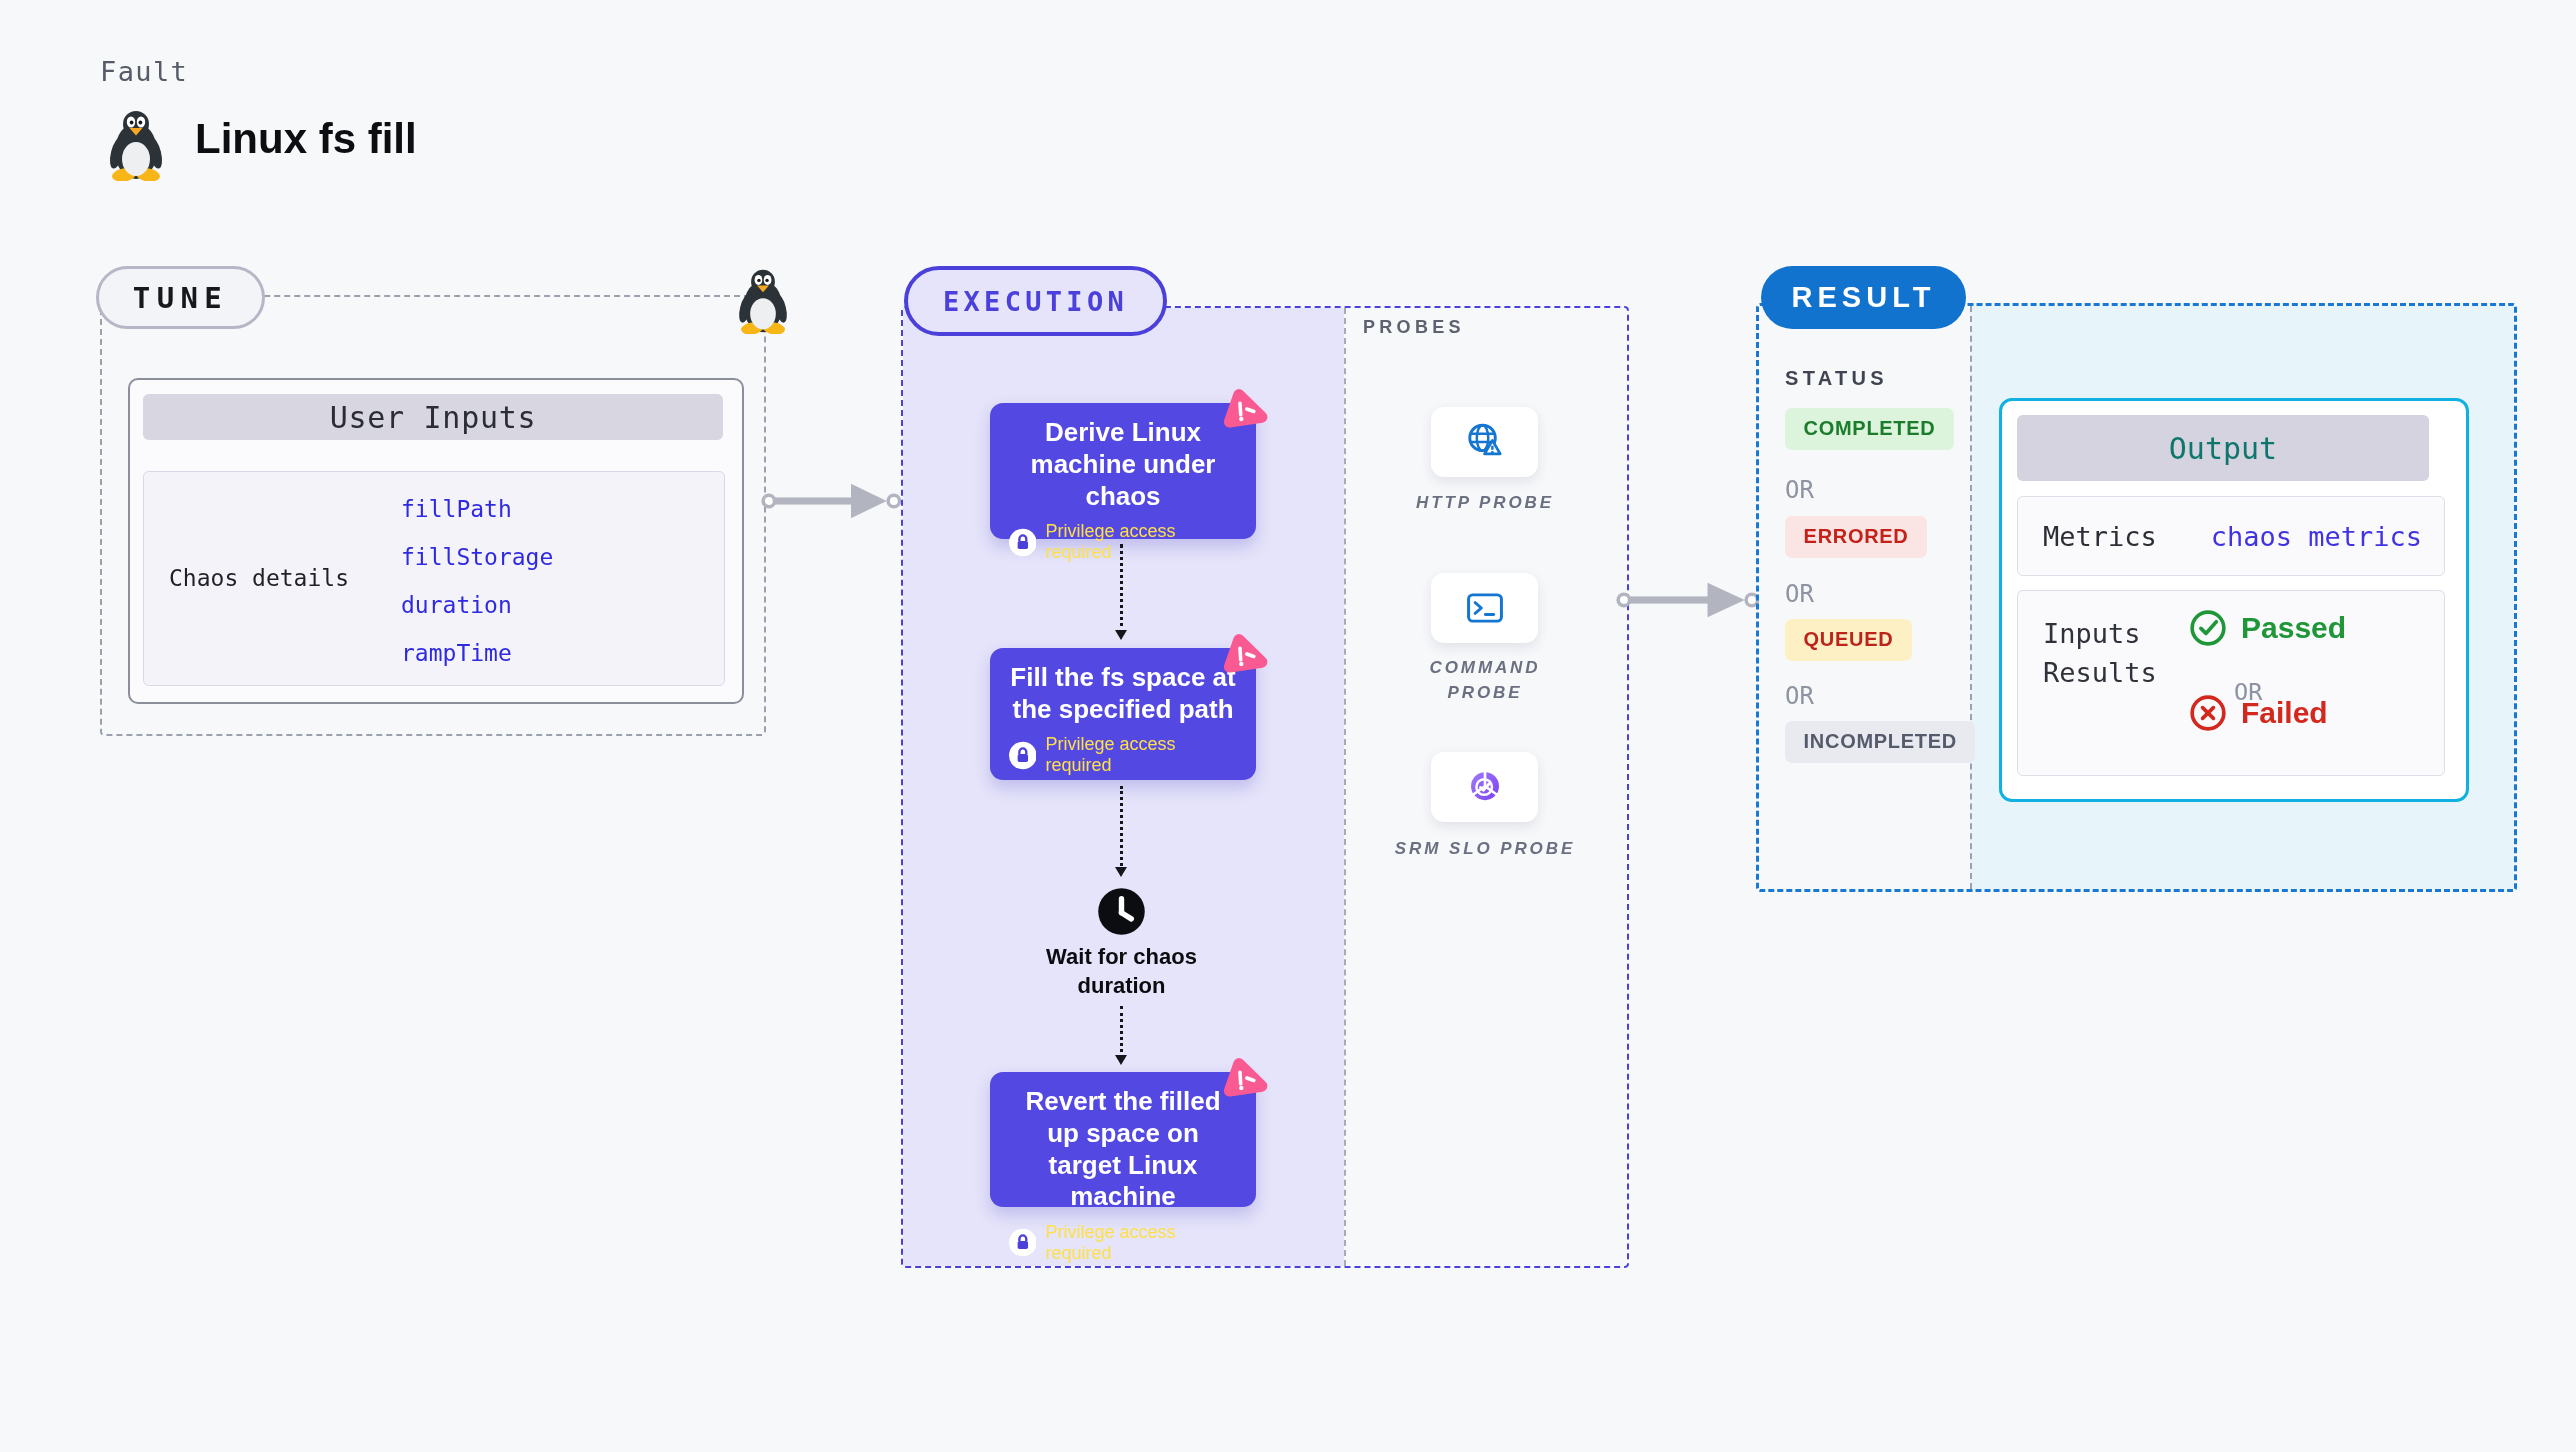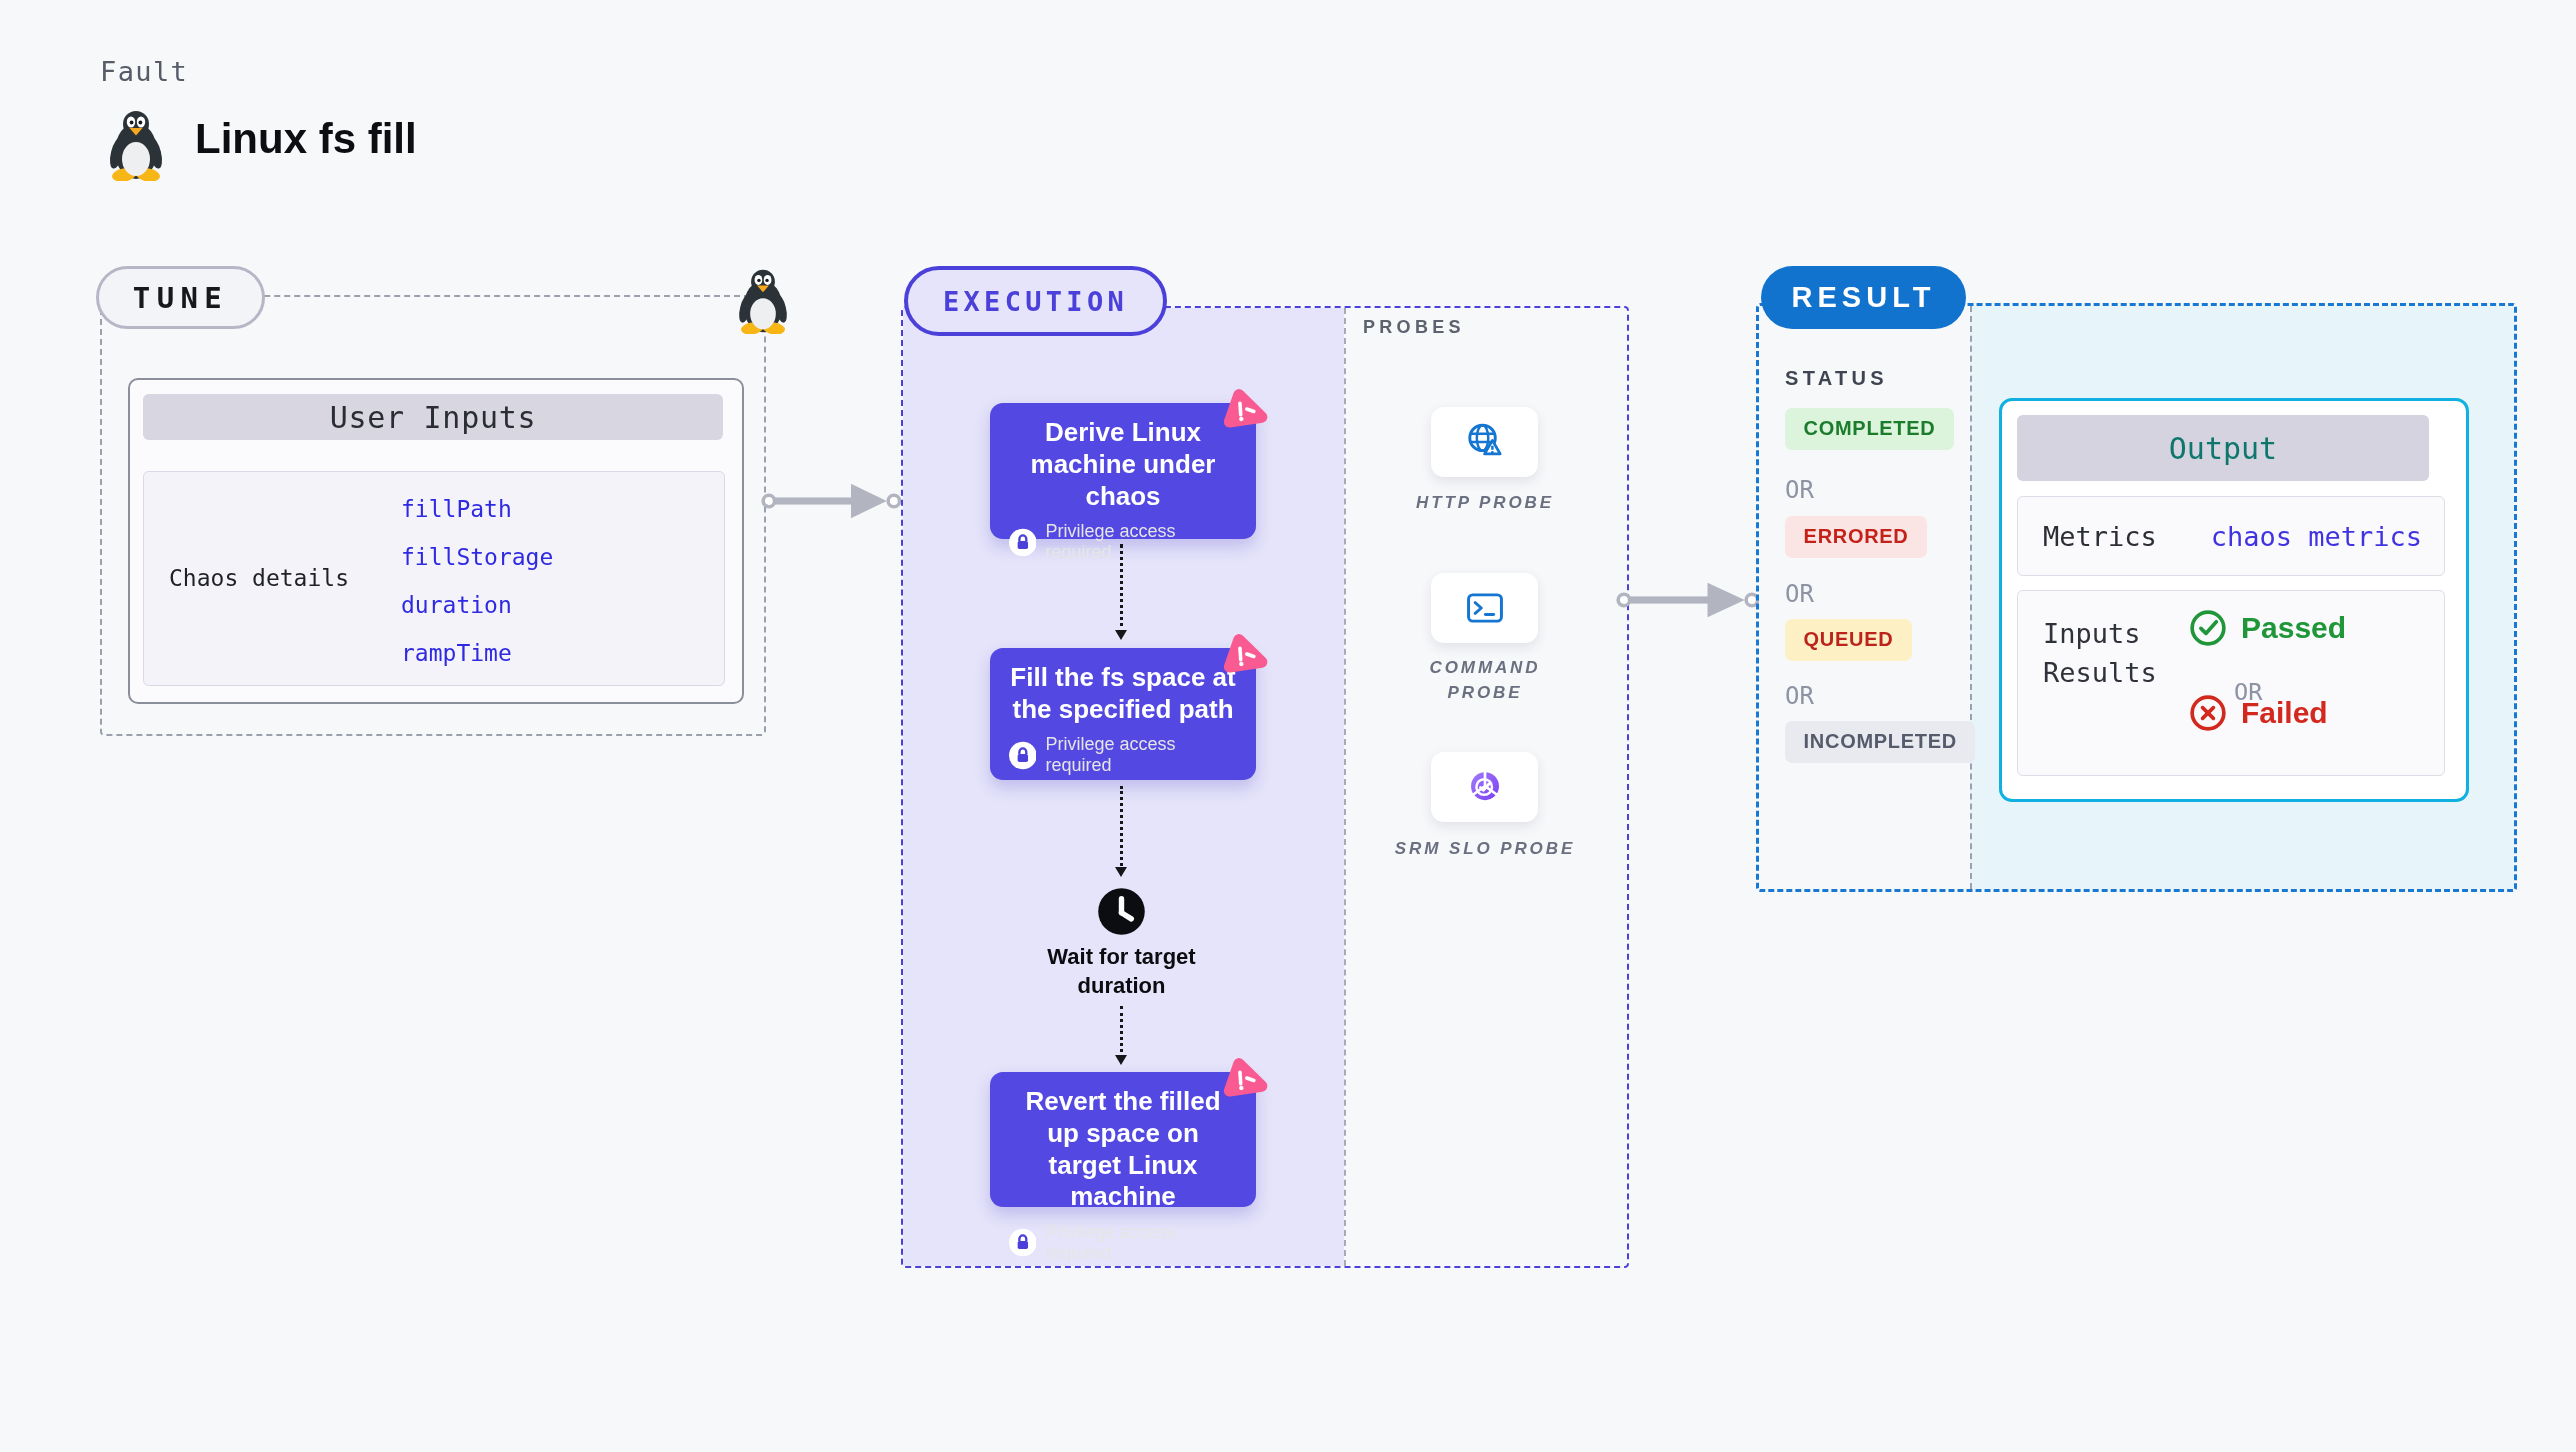--- a/index.html
+++ b/index.html
@@ -30,21 +30,21 @@
   
   .exec-box{left:901px;top:306px;width:724px;height:958px;border:2.9px dashed #4b40d9;border-radius:4.3px;}
   .exec-fill{left:0;top:0;width:441px;height:100%;background:#e5e4fa;}
   .exec-divider{left:441px;top:0;height:100%;border-left:2.1px dashed #a7abb8;}
   .exec-pill{left:904px;top:266px;width:255px;height:62px;background:#e5e4fa;border:4.3px solid #4b40d9;
              font-size:27px;letter-spacing:4.3px;color:#4b40d9;}
   .step{left:990px;width:266px;background:#5348e1;border-radius:13px;color:#fff;
         box-shadow:0 7.2px 15.8px rgba(62,52,190,.22);box-sizing:border-box;padding:14.3px 18.6px 11.5px;}
   .step-title{font-weight:bold;font-size:26px;line-height:1.22;text-align:center;}
   .step-priv{display:flex;align-items:center;justify-content:center;gap:9.3px;margin-top:8.6px;}
-  .step-priv span{font-size:18px;color:#e5e5e5;}
+  .step-priv span{font-size:18px;color:#fde047;}
   .chaos-badge{position:absolute;top:-17px;right:-11.5px;width:50px;height:50px;transform:rotate(-14deg);}
   .darrow{left:1120px;width:0;border-left:3.6px dotted #15161a;}
   .darrow::after{content:"";position:absolute;left:-7.9px;bottom:-11.5px;width:0;height:0;
                  border:6.4px solid transparent;border-top:10.7px solid #15161a;}
   .wait-text{left:1009px;top:943px;width:225px;text-align:center;font-weight:bold;font-size:22px;
              line-height:1.3;color:#0b0c0f;}
   .probes-label{left:1363px;top:317px;font-size:18px;font-weight:bold;letter-spacing:4.3px;color:#5d626f;}
   .probe-card{left:1431px;width:107px;height:70px;background:#fff;border-radius:13px;
               box-shadow:0 4.3px 11.5px rgba(40,45,80,.10);}
   .probe-caption{left:1392px;width:186px;text-align:center;font-size:17px;font-weight:bold;
@@ -190,21 +190,21 @@
 
   <div class="abs darrow" style="top:786px;height:85px;"></div>
 
   <span class="abs" style="left:1097px;top:887px;width:49px;height:49px;">
     <svg viewBox="0 0 40 40" width="100%" height="100%">
       <circle cx="20" cy="20" r="19" fill="#0c0d10"></circle>
       <line x1="20" y1="21" x2="20" y2="9.5" stroke="#fff" stroke-width="4.4" stroke-linecap="round"></line>
       <line x1="20" y1="21" x2="28" y2="26" stroke="#fff" stroke-width="4.4" stroke-linecap="round"></line>
     </svg>
   </span>
-  <div class="abs wait-text">Wait for target duration</div>
+  <div class="abs wait-text">Wait for chaos duration</div>
 
   <div class="abs darrow" style="top:1006px;height:53px;"></div>
 
   <div class="abs step" style="top:1072px;height:135px;">
     <span class="chaos-badge">
       <svg viewBox="0 0 48 48" width="100%" height="100%">
         <polygon points="24,8 40,34 9,31" fill="#fa5a92" stroke="#fa5a92" stroke-width="11" stroke-linejoin="round"></polygon>
         <line x1="23" y1="16" x2="21" y2="27" stroke="#fff" stroke-width="3.4" stroke-linecap="round"></line>
         <circle cx="20.6" cy="31" r="2.1" fill="#fff"></circle>
         <line x1="28" y1="23" x2="34" y2="27" stroke="#fff" stroke-width="3.4" stroke-linecap="round"></line>

